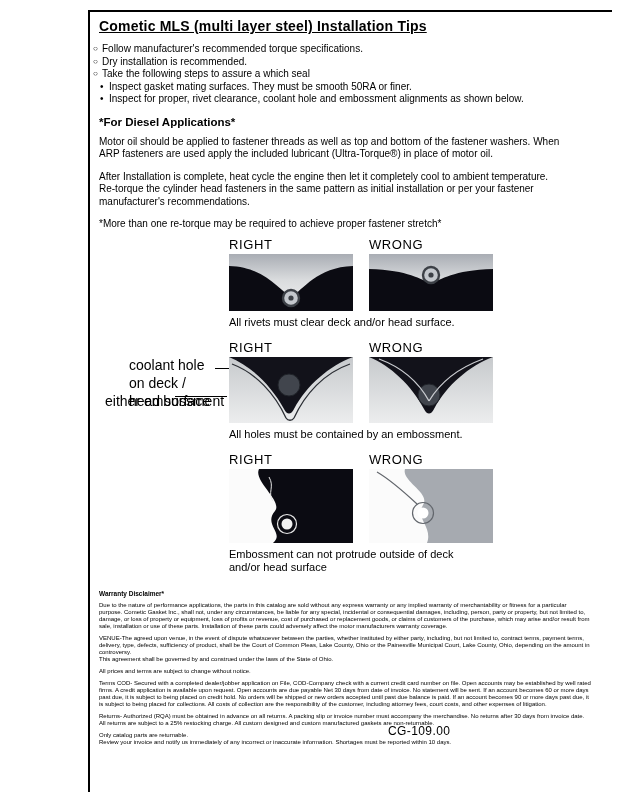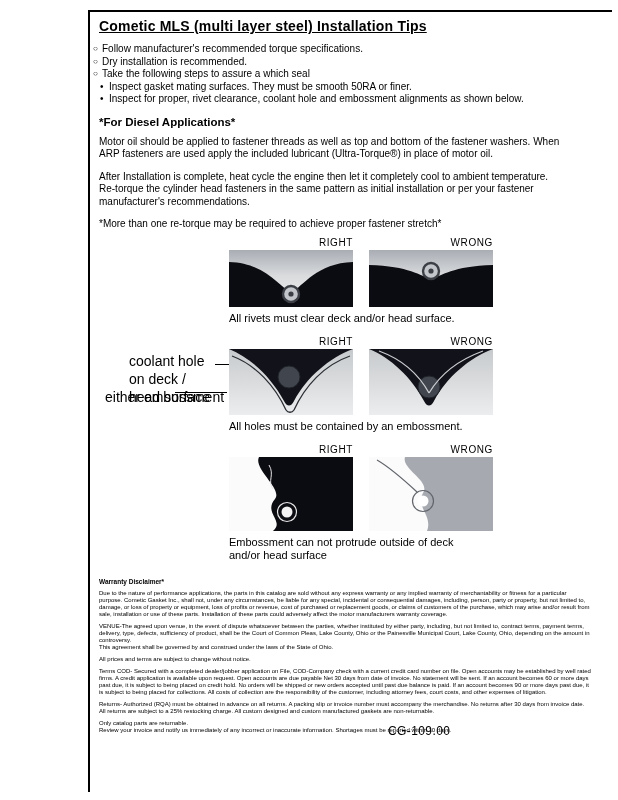--- a/index.html
+++ b/index.html
@@ -17,21 +17,21 @@
   .bullet { display:inline-block; width:9px; font-size:8px; vertical-align:1px; }
   .subtips { list-style:none; margin-left:7px; }
   .subtips .bullet { font-size:10px; vertical-align:0; }
 
   .dheading { font-size:11.5px; font-weight:bold; margin:10px 0 8px 8px; }
   .para { font-size:10px; line-height:12.5px; margin:0 0 10px 8px; width:464px; }
   .note { font-size:10px; margin:0 0 8px 8px; }
 
   .drow { position:relative; width:264px; margin-left:138px; margin-bottom:12px; }
   .dlabels { display:flex; gap:16px; }
-  .dlabels span { width:124px; text-align:right; font-size:10px; letter-spacing:.6px; }
+  .dlabels span { width:124px; text-align:left; font-size:13px; letter-spacing:.6px; }
   .dimgs { display:flex; gap:16px; margin-top:2px; }
   .dimgs svg { display:block; }
   .dcaption { font-size:11px; margin-top:5px; }
   .row3 .dcaption { width:252px; line-height:13px; }
 
   .callout { position:absolute; font-size:14px; line-height:18px; }
   .co-coolant { left:-100px; top:16px; width:84px; }
   .co-emboss  { left:-124px; top:52px; white-space:nowrap; }
   .cline { position:absolute; height:1px; background:#000; }
   .cl1 { left:-14px; top:28px; width:14px; }

